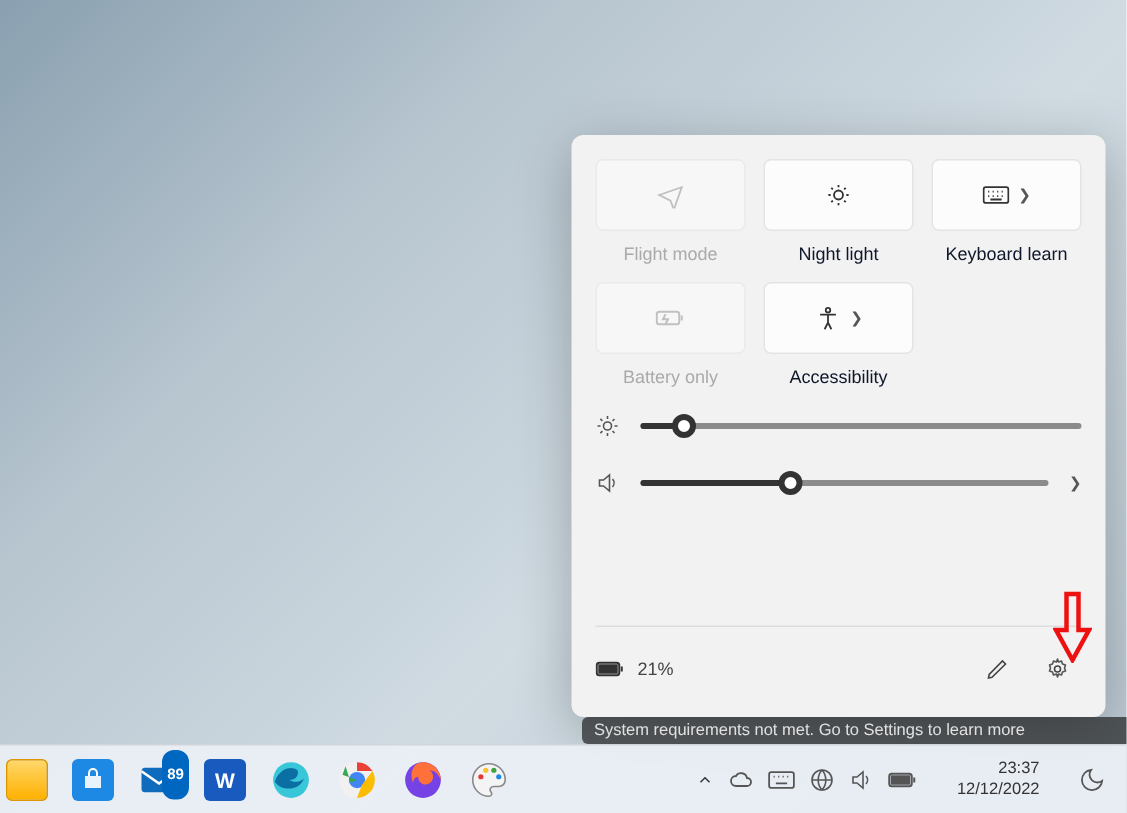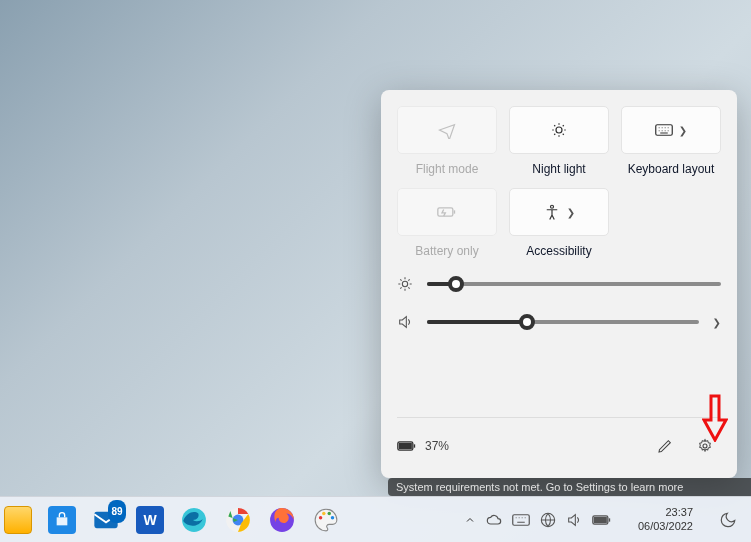--- a/index.html
+++ b/index.html
@@ -112,21 +112,21 @@
     align-items:center;
   }
   .tb-left{ display:flex; gap:16px; align-items:center; padding-left:4px; }
   .tb-app{
     width:28px; height:28px; border-radius:4px;
     display:flex; align-items:center; justify-content:center;
     cursor:pointer; position:relative;
   }
   .badge{
     position:absolute; top:-6px; right:-6px;
-    min-width:18px; height:23px; border-radius:8px;
+    min-width:18px; height:33px; border-radius:8px;
     background:#0067c0; color:#fff;
     font-size:10px; font-weight:600;
     display:flex; align-items:center; justify-content:center;
     padding:0 3px;
   }
   .tb-right{
     margin-left:auto;
     display:flex; align-items:center; gap:10px;
     padding-right:6px;
   }
@@ -172,21 +172,21 @@
 
 
     <div class="tile-wrap">
       <div class="tile">
         <svg width="18" height="14" viewBox="0 0 24 16" fill="none" stroke="#333" stroke-width="1.6">
             <rect x="1" y="1" width="22" height="14" rx="2"></rect>
             <path d="M5 5h1M9 5h1M13 5h1M17 5h1M5 9h1M9 9h1M13 9h1M17 9h1M7 12h10"></path>
           </svg>
         <span class="chev">❯</span>
       </div>
-      <div class="tile-label">Keyboard layout</div>
+      <div class="tile-label">Keyboard learn</div>
     </div>
 
     <div class="tile-wrap">
       <div class="tile disabled">
         <svg width="20" height="14" viewBox="0 0 24 14" fill="none" stroke="#999" stroke-width="1.6">
             <rect x="1" y="2" width="18" height="10" rx="2"></rect>
             <path d="M21 5v4"></path>
             <path d="M8 4l-2 4h4l-2 4"></path>
           </svg>
       </div>
@@ -228,21 +228,21 @@
     </div>
     <span class="chev" style="cursor:pointer;">❯</span>
   </div>
 
   <div class="panel-footer">
     <svg width="20" height="14" viewBox="0 0 24 14" fill="none" stroke="#333" stroke-width="1.6">
         <rect x="1" y="2" width="18" height="10" rx="2"></rect>
         <rect x="3" y="4" width="14" height="6" fill="#333"></rect>
         <path d="M21 5v4"></path>
       </svg>
-    <span style="font-size:12px;color:#444;cursor:pointer;">37%</span>
+    <span style="font-size:12px;color:#444;cursor:pointer;">21%</span>
     <div class="spacer"></div>
     <div class="icon-btn">
       <svg width="16" height="16" viewBox="0 0 24 24" fill="none" stroke="#444" stroke-width="1.6">
           <path d="M3 21l3.5-.7L20 7l-3-3L3.7 17.5 3 21z"></path>
         </svg>
     </div>
     <div class="icon-btn">
       <svg width="16" height="16" viewBox="0 0 24 24" fill="none" stroke="#444" stroke-width="1.6">
           <circle cx="12" cy="12" r="3"></circle>
           <path d="M12 2l1 3 3-1 1 3 3 1-1 3 1 3-3 1-1 3-3-1-1 3-1-3-3 1-1-3-3-1 1-3-1-3 3-1 1-3 3 1 1-3z" stroke-linejoin="round" opacity="0.9"></path>
@@ -337,21 +337,21 @@
           <path d="M17 8a6 6 0 010 8"></path>
         </svg>
       <svg width="20" height="12" viewBox="0 0 24 14" fill="none" stroke="#555" stroke-width="1.6">
           <rect x="1" y="2" width="18" height="10" rx="2"></rect>
           <rect x="3" y="4" width="14" height="6" fill="#555"></rect>
           <path d="M21 5v4"></path>
         </svg>
     </div>
     <div class="clock-box">
       <span>23:37</span>
-      <span>06/03/2022</span>
+      <span>12/12/2022</span>
     </div>
     <div class="dnd-box">
       <svg width="18" height="18" viewBox="0 0 24 24" fill="none" stroke="#555" stroke-width="1.6">
           <path d="M21 12.8A9 9 0 1111.2 3a7 7 0 009.8 9.8z"></path>
         </svg>
     </div>
   </div>
 </div>
 
 </body></html>

